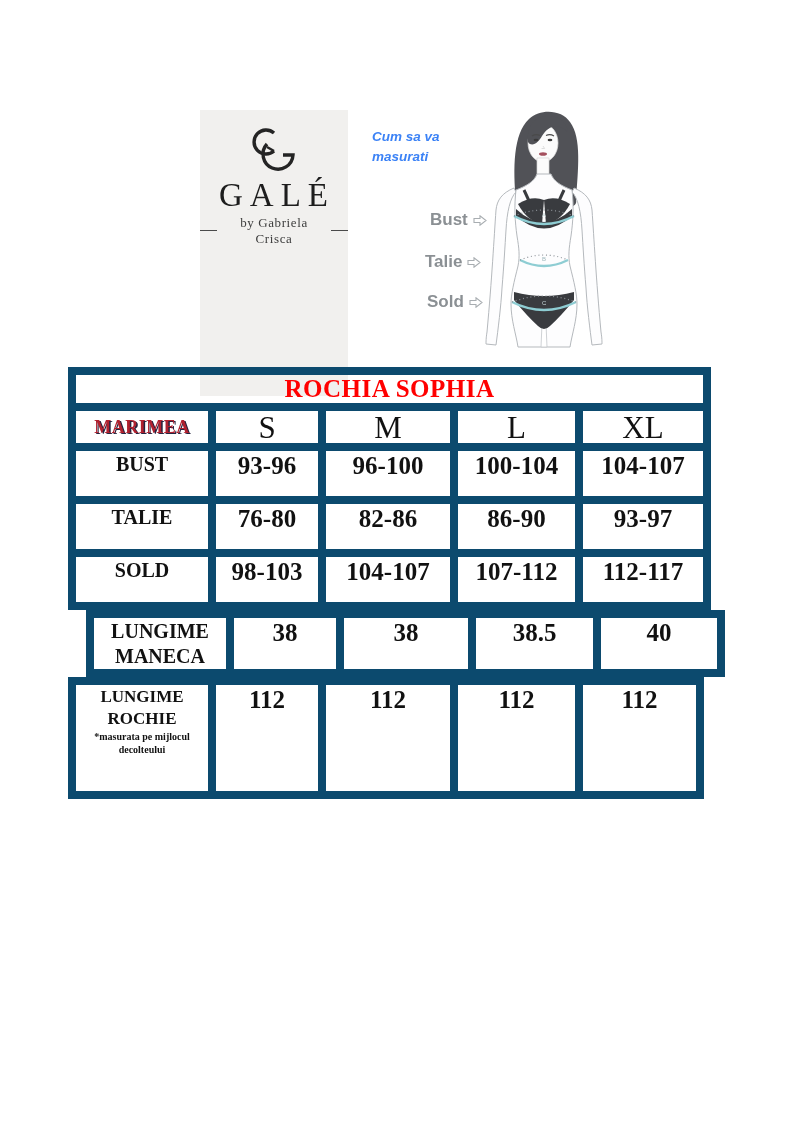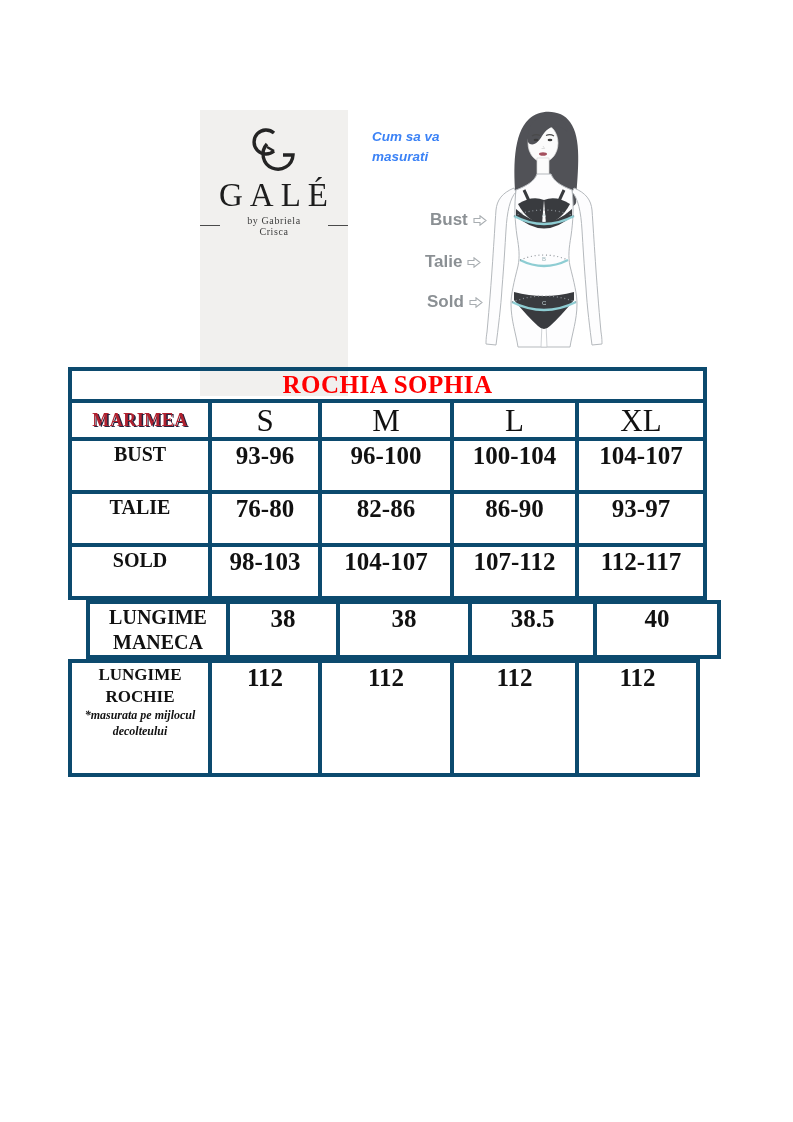--- a/index.html
+++ b/index.html
@@ -26,21 +26,21 @@
     text-align:center;
   }
   .monogram{display:block;margin:14px auto 0;}
   .brand-name{
     font-family:"Liberation Serif",serif;
     font-size:33px;font-weight:400;color:#1d1d1d;
     letter-spacing:7px;padding-left:6px;line-height:1.05;
   }
   .brand-tagline{
     margin-top:2px;display:flex;align-items:center;justify-content:space-between;gap:18px;
-    font-size:10px;color:#3d3d3d;letter-spacing:0.6px;
+    font-size:13px;color:#3d3d3d;letter-spacing:0.6px;
   }
   .tagline-rule{width:24px;height:1px;background:#4a4a4a;}
   
   .measure-heading{
     position:absolute;left:372px;top:127px;width:106px;
     font-family:"Liberation Sans",sans-serif;
     font-style:italic;font-weight:bold;font-size:13.5px;line-height:1.5;
     color:#3b82f6;
   }
   .figure-wrap{position:absolute;left:470px;top:106px;width:170px;height:242px;}
@@ -50,21 +50,21 @@
     color:var(--label-gray,#8b9094);line-height:1;
   }
   .measure-label .arrow-icon{display:inline-block;margin-top:2px;}
   .label-bust{left:430px;top:211px;}
   .label-talie{left:425px;top:253px;}
   .label-sold{left:427px;top:293px;}
   
   .size-chart{position:absolute;left:68px;top:367px;}
   .size-chart table{border-collapse:collapse;table-layout:fixed;}
   .size-chart td{
-    border:4px solid #0c4a6e;text-align:center;vertical-align:top;
+    border:8px solid #0c4a6e;text-align:center;vertical-align:top;
     font-weight:bold;color:#111;padding:1px 2px 0;
   }
   .tbl-a{width:635px;}
   .tbl-b{width:631px;margin-left:18px;}
   .tbl-c{width:628px;}
   td.title-cell{
     height:30px;vertical-align:middle;padding:0;
     color:var(--title-red,#ff0000);font-size:25px;letter-spacing:0.5px;
   }
   td.marimea-cell{
@@ -72,21 +72,21 @@
     color:var(--marimea-red,#b0212f);font-size:18px;letter-spacing:0.5px;
     text-shadow:1.4px 1.4px 0 var(--marimea-shadow,#23233f);
   }
   td.size-cell{
     vertical-align:middle;font-weight:normal;font-size:31px;line-height:1;
   }
   td.row-label{font-size:20px;height:53px;line-height:1.25;}
   td.value-cell{font-size:25px;}
   .tbl-b td.row-label{height:51px;}
   .tbl-c td.row-label{height:114px;font-size:17px;line-height:1.3;}
-  .row-note{font-size:12px;font-weight:bold;line-height:1.3;font-style:italic;}
+  .row-note{font-size:10px;font-weight:bold;line-height:1.3;}
 </style>
 </head>
 <body>
 
 <div class="page">
 
   <div class="logo-box">
     <svg class="monogram" width="66" height="54" viewBox="0 0 66 54">
       <path d="M33,27 A12,12 0 1 1 33,9" fill="none" stroke="#242424" stroke-width="3.4"></path>
       <path d="M33,27 L26,23" fill="none" stroke="#242424" stroke-width="2.4"></path>

